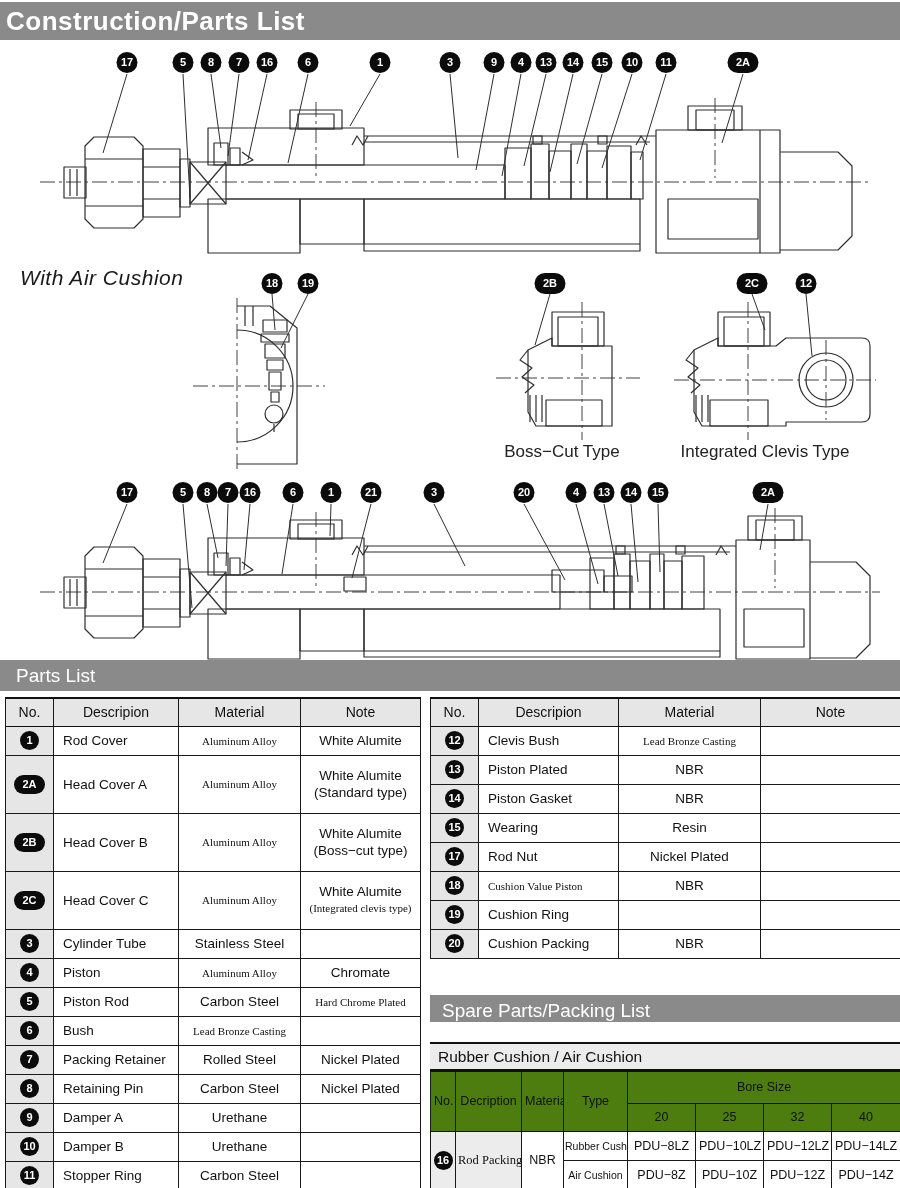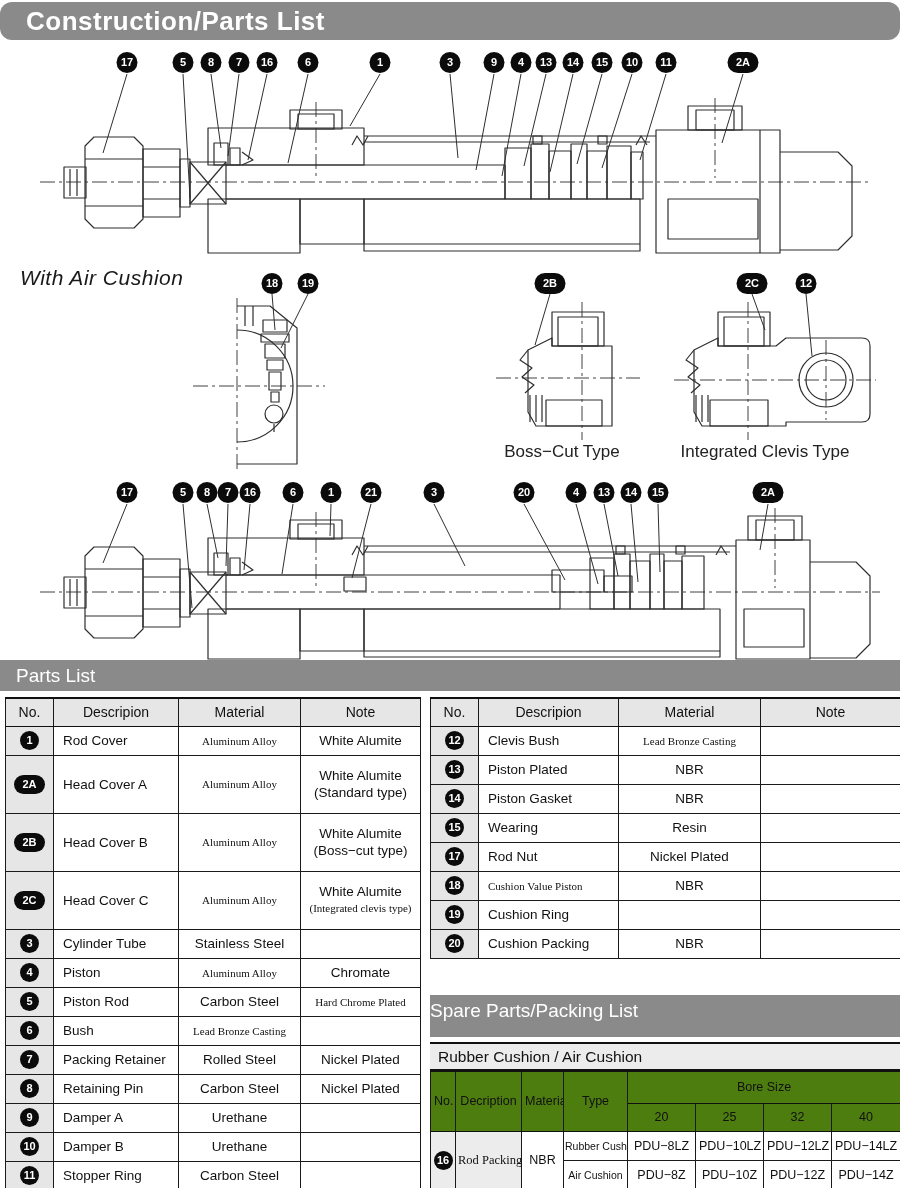--- a/index.html
+++ b/index.html
@@ -1,22 +1,22 @@
 <!DOCTYPE html>
 <html><head>
 <meta charset="utf-8">
 <style>
   html,body{margin:0;padding:0;background:#fff;}
   .page{position:relative;width:900px;height:1188px;background:#fff;overflow:hidden;
         font-family:"Liberation Sans","DejaVu Sans",sans-serif;color:#111;}
   .bar{position:absolute;background:#8a8a8a;color:#fff;box-sizing:border-box;}
   #top-bar{left:0;top:2px;width:900px;height:38px;font-size:26px;font-weight:bold;
-           line-height:38px;padding-left:26px;letter-spacing:.5px;border-radius:12px;}
+           line-height:38px;padding-left:6px;letter-spacing:.5px;}
   #parts-bar{left:0;top:660px;width:900px;height:31px;font-size:19px;line-height:31px;padding-left:16px;}
-  #spare-bar{left:430px;top:995px;width:470px;height:42px;font-size:19px;line-height:31px;}
+  #spare-bar{left:430px;top:995px;width:470px;height:27px;font-size:19px;line-height:31px;padding-left:12px;}
   #rubber-bar{position:absolute;left:430px;top:1042px;width:470px;height:28px;background:#ececec;
               border-top:2px solid #111;border-bottom:1px solid #111;box-sizing:border-box;
               font-size:15.5px;line-height:25px;padding-left:8px;color:#111;}
   .diagram{position:absolute;}
   .callout{position:absolute;transform:translateX(-50%);width:21px;height:21px;border-radius:50%;
            background:#0b0b0b;color:#fff;font-size:11px;font-weight:bold;text-align:center;line-height:21px;}
   .callout.pill{width:31px;border-radius:11px;}
   .label{position:absolute;color:#1a1a1a;}
   #with-air-label{left:20px;top:266px;font-size:21px;letter-spacing:.5px;font-style:italic;}
   .caption{position:absolute;text-align:center;font-size:17px;color:#222;}

